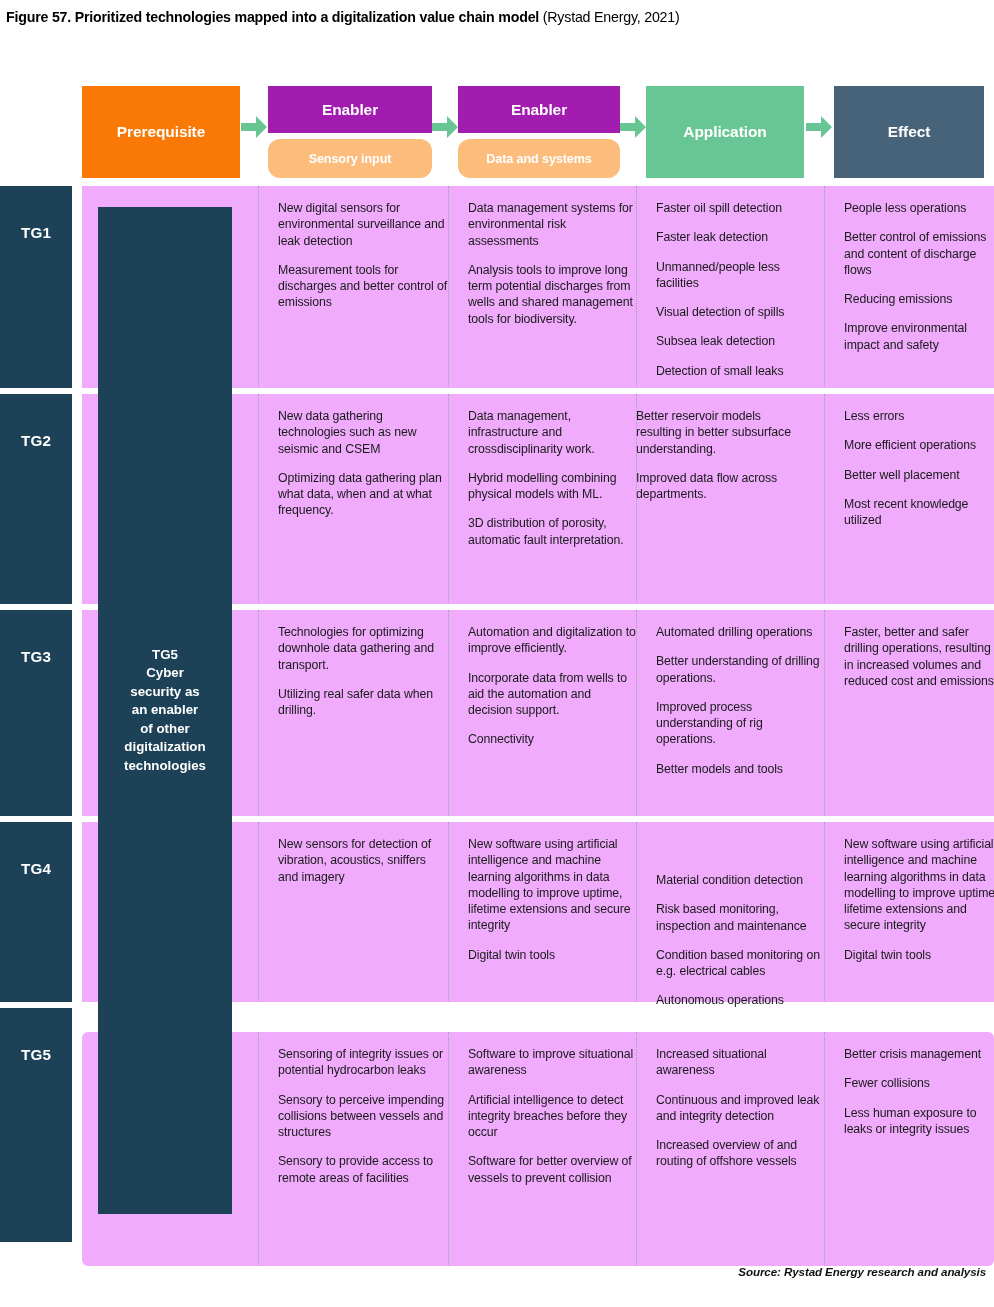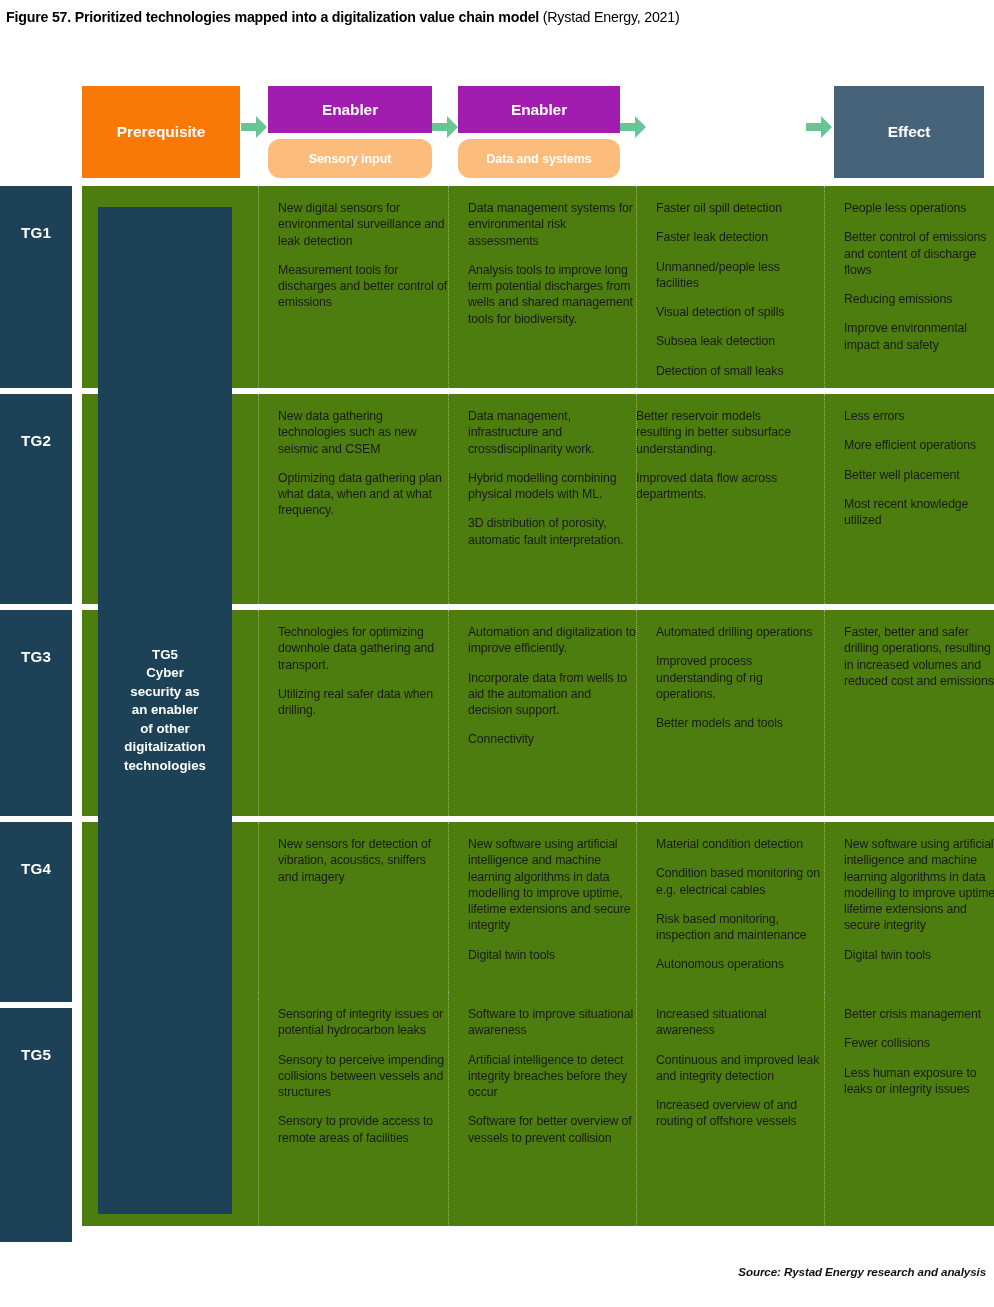--- a/index.html
+++ b/index.html
@@ -82,21 +82,21 @@
   }
   .arrow svg { display: block; width: 30px; height: 30px; }
 
   
   #matrix { position: absolute; left: 0; top: 186px; width: 994px; height: 1056px; }
 
   .row-panel {
     position: absolute;
     left: 82px;
     width: 912px;
-    background: #4d7c0f;
+    background: #f0abfc;
   }
   .tg-tab {
     position: absolute;
     left: 0;
     width: 72px;
     background: #1d4257;
     color: #ffffff;
     font-weight: bold;
     font-size: 15.2px;
     text-align: center;
@@ -176,20 +176,23 @@
       <div class="hdr split" style="left: 268px; width: 164px;">
         <div class="hdr-top hdr-enabler-top">Enabler</div>
         <div class="hdr-gap"></div>
         <div class="hdr-bot hdr-enabler-bot">Sensory input</div>
       </div>
       <div class="hdr split" style="left: 458px; width: 162px;">
         <div class="hdr-top hdr-enabler-top">Enabler</div>
         <div class="hdr-gap"></div>
         <div class="hdr-bot hdr-enabler-bot">Data and systems</div>
       </div>
+      <div class="hdr" style="left: 646px; width: 158px;">
+        <div class="hdr-top hdr-app">Application</div>
+      </div>
       <div class="hdr" style="left: 834px; width: 150px;">
         <div class="hdr-top hdr-effect">Effect</div>
       </div>
     </div>
 
   <div id="matrix">
       <div class="tg-tab" style="top: 0px; height: 202px;">
         <span>TG1</span>
       </div>
       <div class="row-panel" style="top: 0px; height: 202px;">
@@ -261,20 +264,21 @@
             <p>Technologies for optimizing downhole data gathering and transport.</p>
             <p>Utilizing real safer data when drilling.</p>
           </div>
           <div class="cell" style="left: 376px; width: 188px;">
             <p>Automation and digitalization to improve efficiently.</p>
             <p>Incorporate data from wells to aid the automation and decision support.</p>
             <p>Connectivity</p>
           </div>
           <div class="cell" style="left: 564px; width: 184px;">
             <p>Automated drilling operations</p>
+            <p>Better understanding of drilling operations.</p>
             <p>Improved process understanding of rig operations.</p>
             <p>Better models and tools</p>
           </div>
           <div class="cell" style="left: 752px; width: 176px;">
             <p>Faster, better and safer drilling operations, resulting in increased volumes and reduced cost and emissions.</p>
           </div>
           <div class="vsep" style="left: 176px;"></div>
           <div class="vsep" style="left: 366px;"></div>
           <div class="vsep" style="left: 554px;"></div>
           <div class="vsep" style="left: 742px;"></div>
@@ -285,40 +289,40 @@
       </div>
       <div class="row-panel" style="top: 636px; height: 180px;">
         <div class="cells">
           <div class="cell" style="left: 186px; width: 190px;">
             <p>New sensors for detection of vibration, acoustics, sniffers and imagery</p>
           </div>
           <div class="cell" style="left: 376px; width: 188px;">
             <p>New software using artificial intelligence and machine learning algorithms in data modelling to improve uptime, lifetime extensions and secure integrity</p>
             <p>Digital twin tools</p>
           </div>
-          <div class="cell" style="left: 564px; width: 184px;">
+          <div class="cell" style="left: 564px; width: 184px; margin-top: 36px;">
             <p>Material condition detection</p>
+            <p>Risk based monitoring, inspection and maintenance</p>
             <p>Condition based monitoring on e.g. electrical cables</p>
-            <p>Risk based monitoring, inspection and maintenance</p>
             <p>Autonomous operations</p>
           </div>
           <div class="cell" style="left: 752px; width: 176px;">
             <p>New software using artificial intelligence and machine learning algorithms in data modelling to improve uptime, lifetime extensions and secure integrity</p>
             <p>Digital twin tools</p>
           </div>
           <div class="vsep" style="left: 176px;"></div>
           <div class="vsep" style="left: 366px;"></div>
           <div class="vsep" style="left: 554px;"></div>
           <div class="vsep" style="left: 742px;"></div>
         </div>
       </div>
       <div class="tg-tab" style="top: 822px; height: 234px;">
         <span>TG5</span>
       </div>
-      <div class="row-panel" style="top: 806px; height: 234px;">
+      <div class="row-panel" style="top: 846px; height: 234px; border-radius: 6px;">
         <div class="cells">
           <div class="cell" style="left: 186px; width: 190px;">
             <p>Sensoring of integrity issues or potential hydrocarbon leaks</p>
             <p>Sensory to perceive impending collisions between vessels and structures</p>
             <p>Sensory to provide access to remote areas of facilities</p>
           </div>
           <div class="cell" style="left: 376px; width: 188px;">
             <p>Software to improve situational awareness</p>
             <p>Artificial intelligence to detect integrity breaches before they occur</p>
             <p>Software for better overview of vessels to prevent collision</p>

